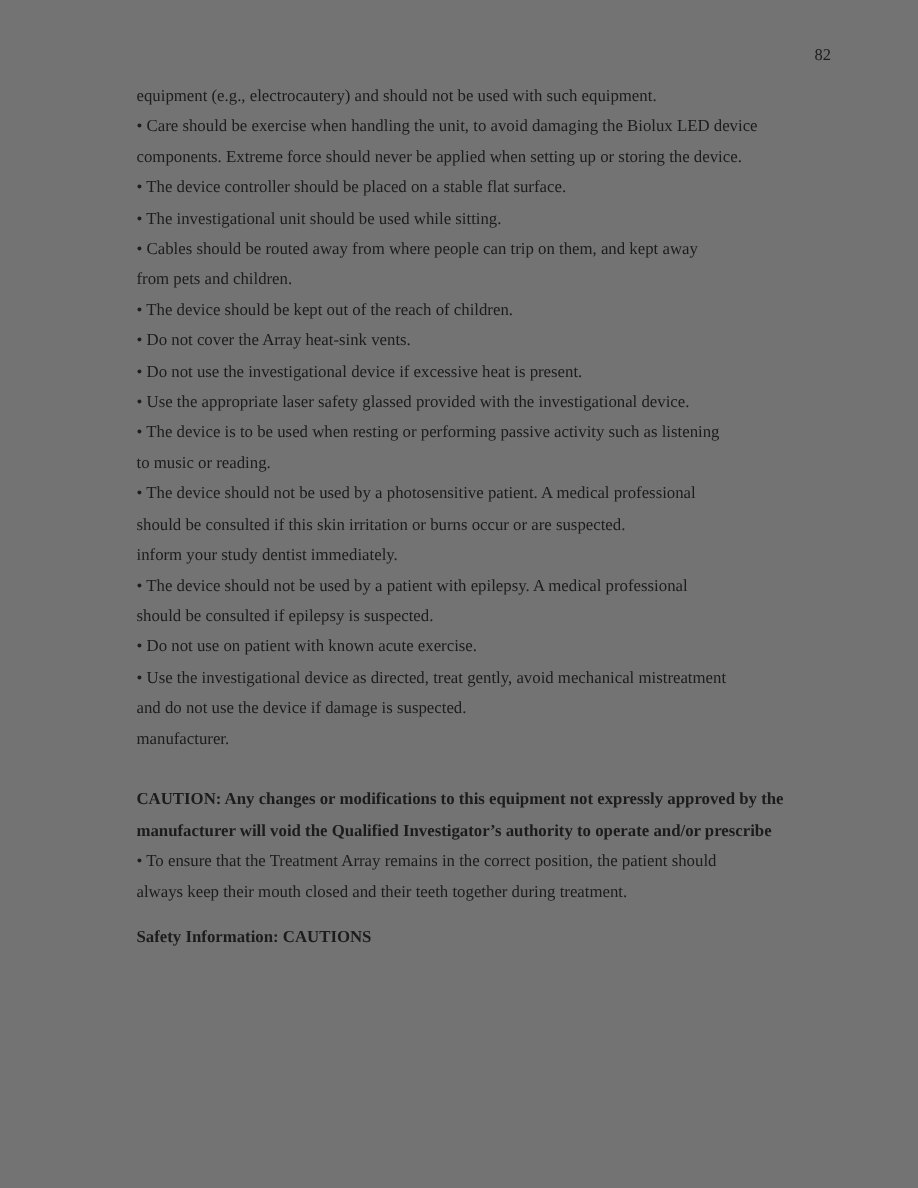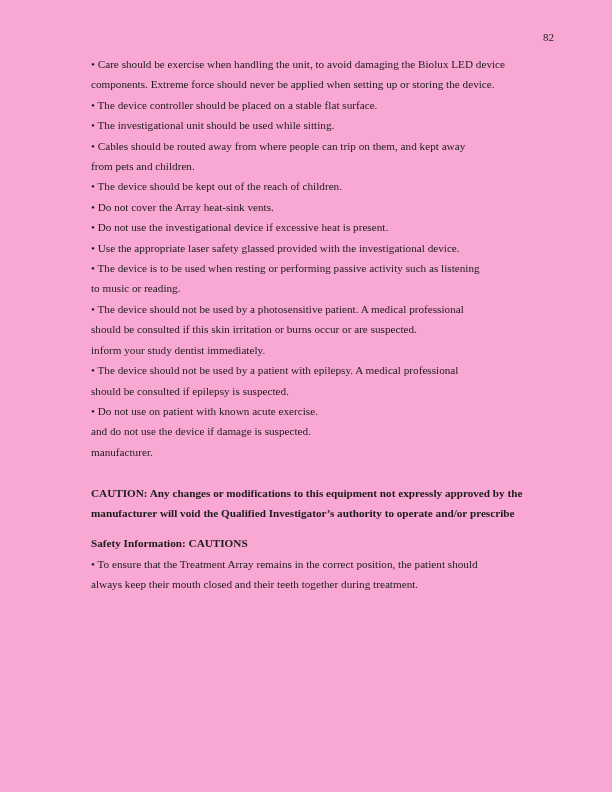--- a/index.html
+++ b/index.html
@@ -4,21 +4,21 @@
 <style>
   html, body {
     margin: 0;
     padding: 0;
     background: #ffffff;
   }
   .page {
     position: relative;
     width: 612px;
     height: 792px;
-    background: #f9a8d4;
+    background: #737373;
     overflow: hidden;
     font-family: "Liberation Serif", serif;
     color: #1c1c1c;
   }
   .page-number {
     position: absolute;
     top: 31px;
     right: 58px;
     font-size: 11px;
     line-height: 12px;
@@ -39,46 +39,48 @@
     white-space: pre;
   }
 </style>
 </head>
 <body>
 
 <div class="page">
   <div class="page-number">82</div>
   <div class="content">
       <div class="block normal">
+        <div class="line">equipment (e.g., electrocautery) and should not be used with such equipment.</div>
         <div class="line">• Care should be exercise when handling the unit, to avoid damaging the Biolux LED device</div>
         <div class="line">components. Extreme force should never be applied when setting up or storing the device.</div>
         <div class="line">• The device controller should be placed on a stable flat surface.</div>
         <div class="line">• The investigational unit should be used while sitting.</div>
         <div class="line">• Cables should be routed away from where people can trip on them, and kept away</div>
         <div class="line">from pets and children.</div>
         <div class="line">• The device should be kept out of the reach of children.</div>
         <div class="line">• Do not cover the Array heat-sink vents.</div>
         <div class="line">• Do not use the investigational device if excessive heat is present.</div>
         <div class="line">• Use the appropriate laser safety glassed provided with the investigational device.</div>
         <div class="line">• The device is to be used when resting or performing passive activity such as listening</div>
         <div class="line">to music or reading.</div>
         <div class="line">• The device should not be used by a photosensitive patient. A medical professional</div>
         <div class="line">should be consulted if this skin irritation or burns occur or are suspected.</div>
         <div class="line">inform your study dentist immediately.</div>
         <div class="line">• The device should not be used by a patient with epilepsy. A medical professional</div>
         <div class="line">should be consulted if epilepsy is suspected.</div>
         <div class="line">• Do not use on patient with known acute exercise.</div>
+        <div class="line">• Use the investigational device as directed, treat gently, avoid mechanical mistreatment</div>
         <div class="line">and do not use the device if damage is suspected.</div>
         <div class="line">manufacturer.</div>
       </div>
       <div class="block bold gap-large">
         <div class="line">CAUTION: Any changes or modifications to this equipment not expressly approved by the</div>
         <div class="line">manufacturer will void the Qualified Investigator’s authority to operate and/or prescribe</div>
       </div>
-      <div class="block bold gap-small">
-        <div class="line">Safety Information: CAUTIONS</div>
-      </div>
       <div class="block normal">
         <div class="line">• To ensure that the Treatment Array remains in the correct position, the patient should</div>
         <div class="line">always keep their mouth closed and their teeth together during treatment.</div>
+      </div>
+      <div class="block bold gap-small">
+        <div class="line">Safety Information: CAUTIONS</div>
       </div>
     </div>
 </div>
 
 </body></html>

